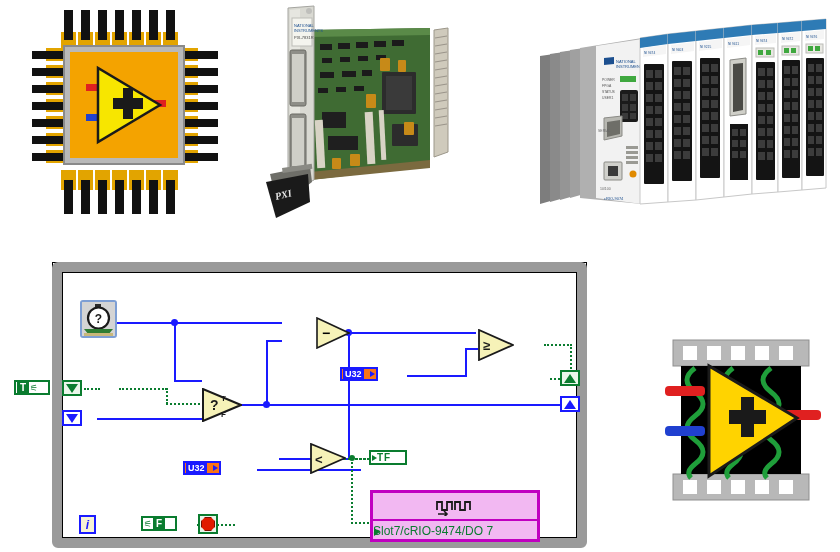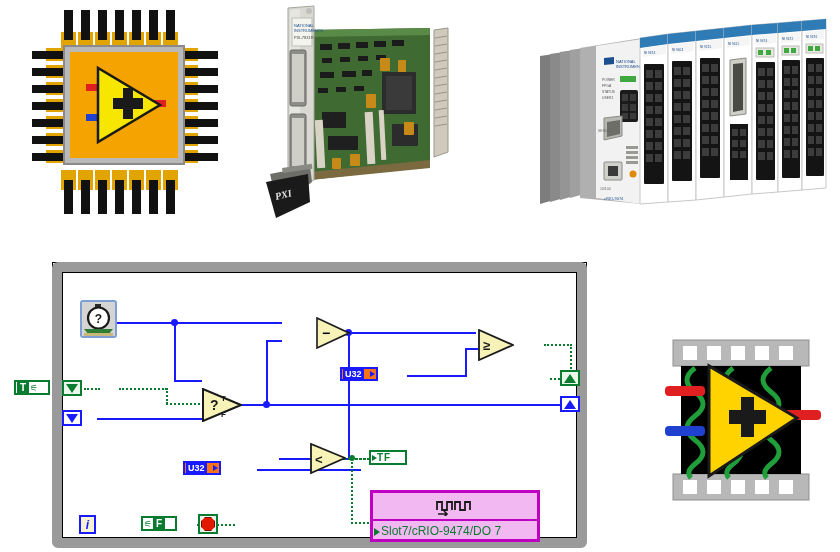--- a/index.html
+++ b/index.html
@@ -127,21 +127,21 @@
   }
   .octa{width:12px;height:12px;background:#e01b00;border:1px solid #7a0f00;
         clip-path:polygon(30% 0,70% 0,100% 30%,100% 70%,70% 100%,30% 100%,0 70%,0 30%);}
 
   
   #fpga-io{
     position:absolute;border:3px solid #c000c0;background:#f2b8f2;
     box-sizing:border-box;
   }
   #fpga-io .hdr{height:26px;border-bottom:2px solid #c000c0;display:flex;align-items:center;justify-content:center;}
-  #fpga-io .row{height:20px;display:flex;align-items:center;padding-left:8px;position:relative;border-radius:10px;}
+  #fpga-io .row{height:20px;display:flex;align-items:center;position:relative;border-radius:10px;}
   #fpga-io .row .txt{font-size:12px;color:#0a7c2f;white-space:nowrap;line-height:13px;}
   #fpga-io .row:before{
     content:"";position:absolute;left:1px;top:7px;width:0;height:0;
     border-top:4px solid transparent;border-bottom:4px solid transparent;
     border-left:6px solid #0a7c2f;
   }
 </style>
 </head>
 <body>
 

